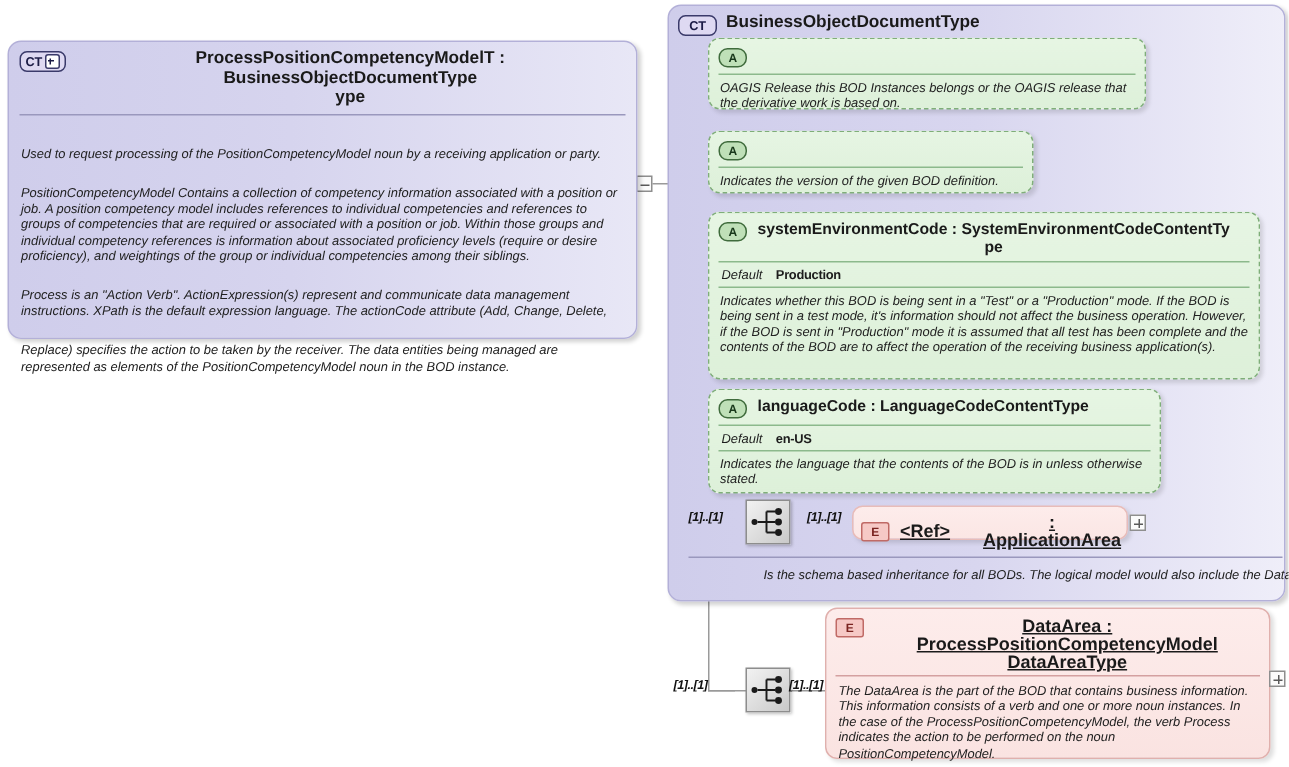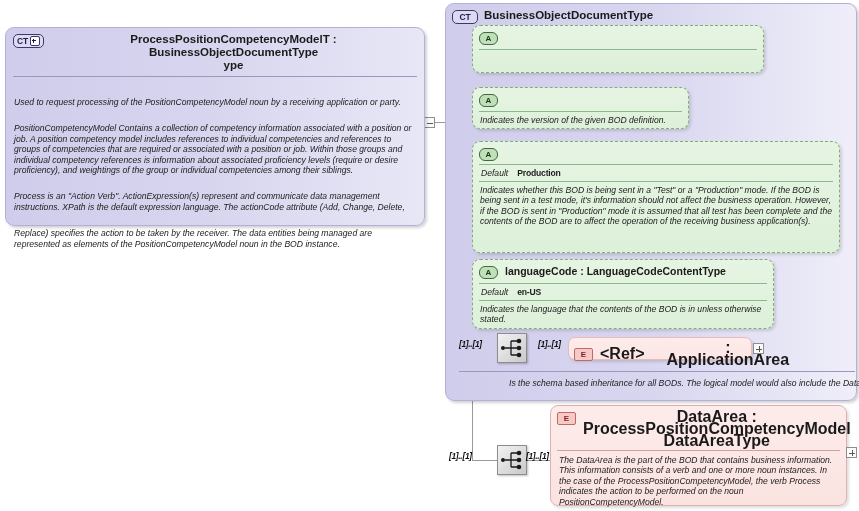--- a/index.html
+++ b/index.html
@@ -99,21 +99,21 @@
     background:#bfe0b8;color:#18381a;font-size:8px;font-weight:bold;
     margin:1px 7px 0 0;
   }
   .badge-e{
     width:19px;height:13px;border:1.5px solid #c06a66;border-radius:2px;
     background:#f6c9c6;color:#7a2320;font-size:8px;font-weight:bold;
     margin:1px 7px 0 0;
   }
 
   .attr-title{font-size:10.5px;font-weight:bold;color:#1a1a1a;line-height:12px;}
-  .elem-title{font-size:16px;font-weight:bold;color:#1a1a1a;line-height:12px;}
+  .elem-title{font-size:12px;font-weight:bold;color:#1a1a1a;line-height:12px;text-decoration:underline;}
 
   .defrow{
     display:flex;align-items:baseline;gap:9px;
     padding:3px 8px 3px 8px;font-size:8.6px;color:#1d1d1d;
   }
   .defrow .k{font-style:italic;}
   .defrow .v{font-weight:bold;letter-spacing:-.2px;}
 
   
   .card{
@@ -190,33 +190,38 @@
       <span class="badge badge-ct">CT</span>
       <span class="hdr-txt">BusinessObjectDocumentType</span>
     </div>
   </div>
 
   <div class="box attr" style="left:472px;top:25px;width:292px;height:48px;">
     <div class="hdr" style="padding:5px 6px 4px 6px;">
       <span class="badge badge-a">A</span>
     </div>
     <div class="rule-g"></div>
+    <div class="doc" style="padding:3px 7px 4px 7px;">OAGIS Release this BOD Instances belongs or the OAGIS release that the derivative work is based on.</div>
   </div>
 
   <div class="box attr" style="left:472px;top:87px;width:217px;height:42px;">
     <div class="hdr" style="padding:5px 6px 4px 6px;">
       <span class="badge badge-a">A</span>
     </div>
     <div class="rule-g"></div>
     <div class="doc" style="padding:3px 7px 4px 7px;font-style:italic;">Indicates the version of the given BOD definition.</div>
   </div>
 
   <div class="box attr" style="left:472px;top:141px;width:368px;height:112px;">
     <div class="hdr" style="padding:5px 6px 3px 6px;">
       <span class="badge badge-a">A</span>
+      <span class="attr-title center">
+        <span>systemEnvironmentCode : SystemEnvironmentCodeContentTy</span><br>
+        <span>pe</span>
+      </span>
     </div>
     <div class="rule-g"></div>
     <div class="defrow">
       <span class="k">Default</span>
       <span class="v">Production</span>
     </div>
     <div class="rule-g"></div>
     <div class="doc" style="padding:3px 7px 4px 7px;">Indicates whether this BOD is being sent in a "Test" or a "Production" mode. If the BOD is being sent in a test mode, it's information should not affect the business operation. However, if the BOD is sent in "Production" mode it is assumed that all test has been complete and the contents of the BOD are to affect the operation of the receiving business application(s).</div>
   </div>
 

